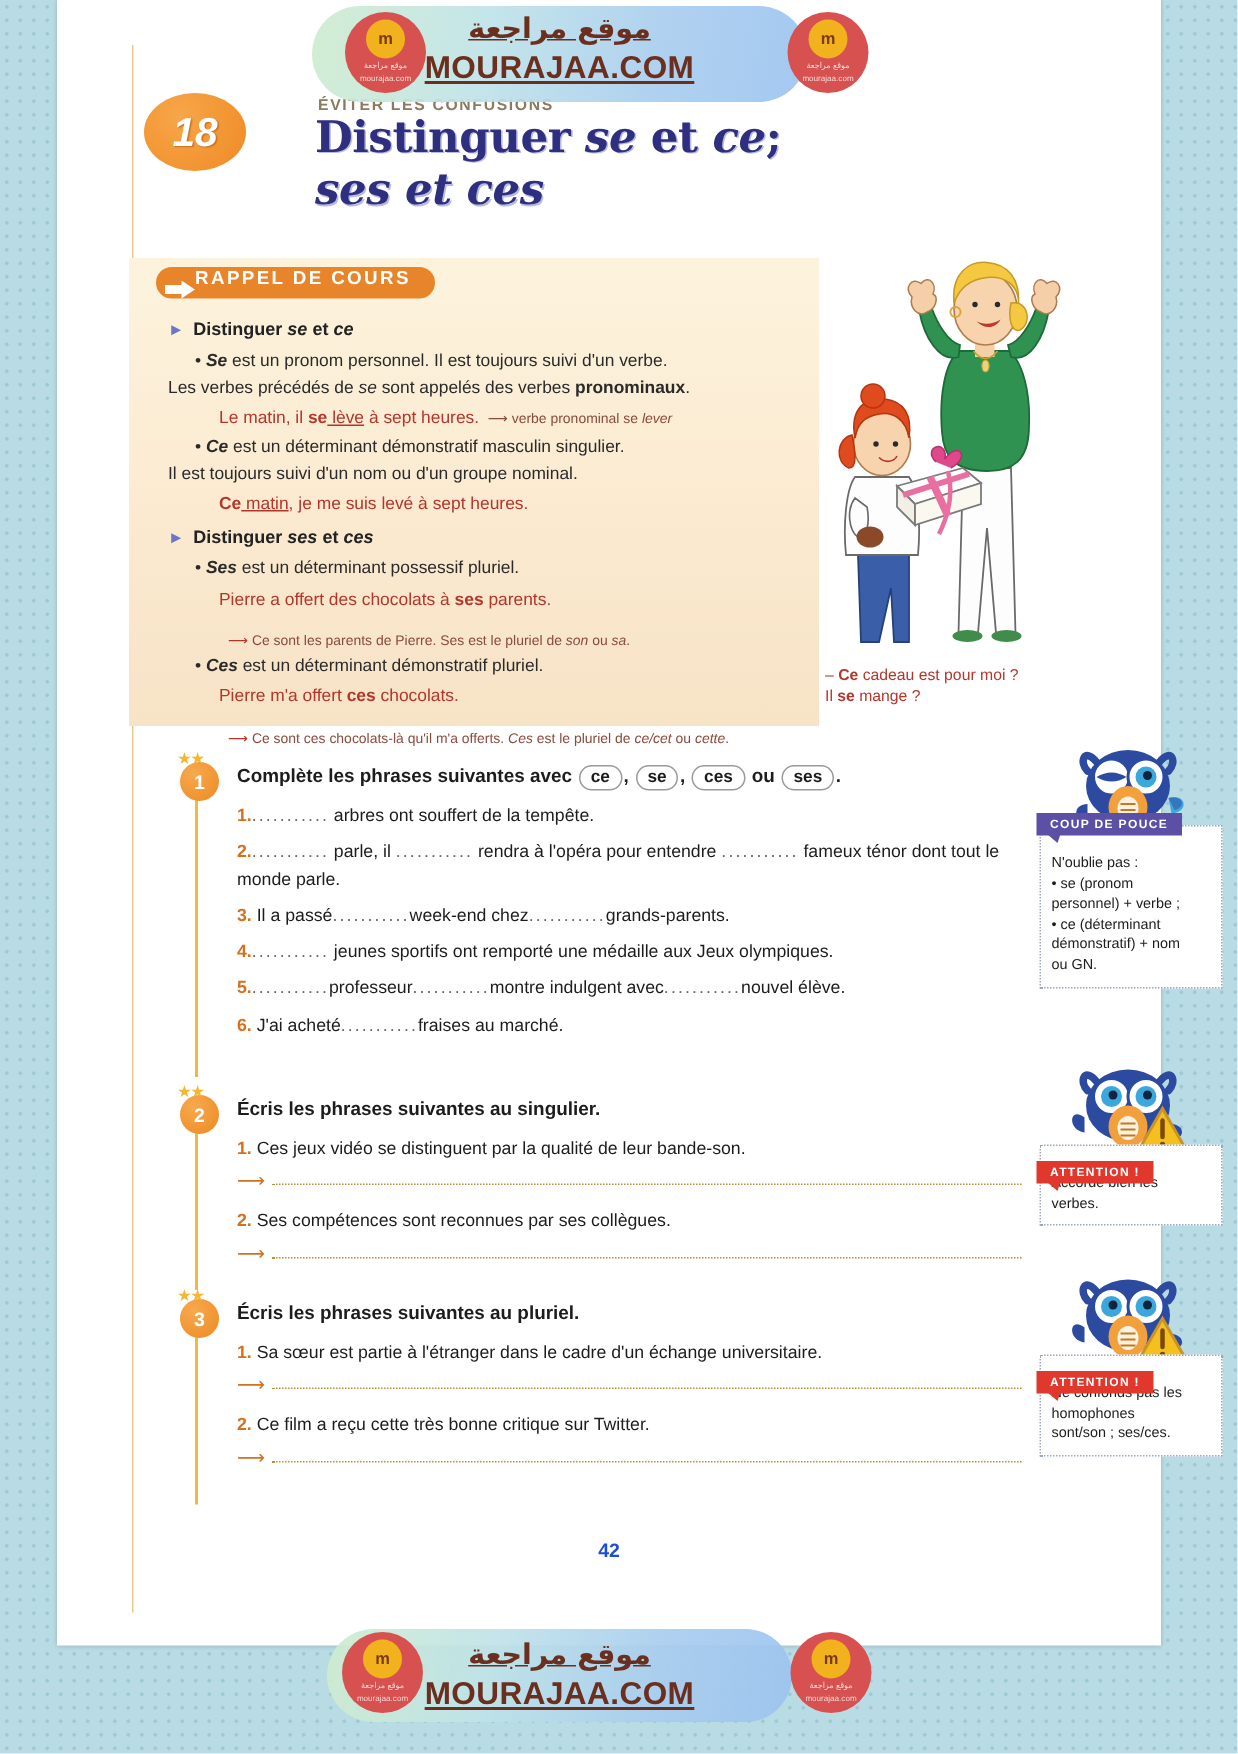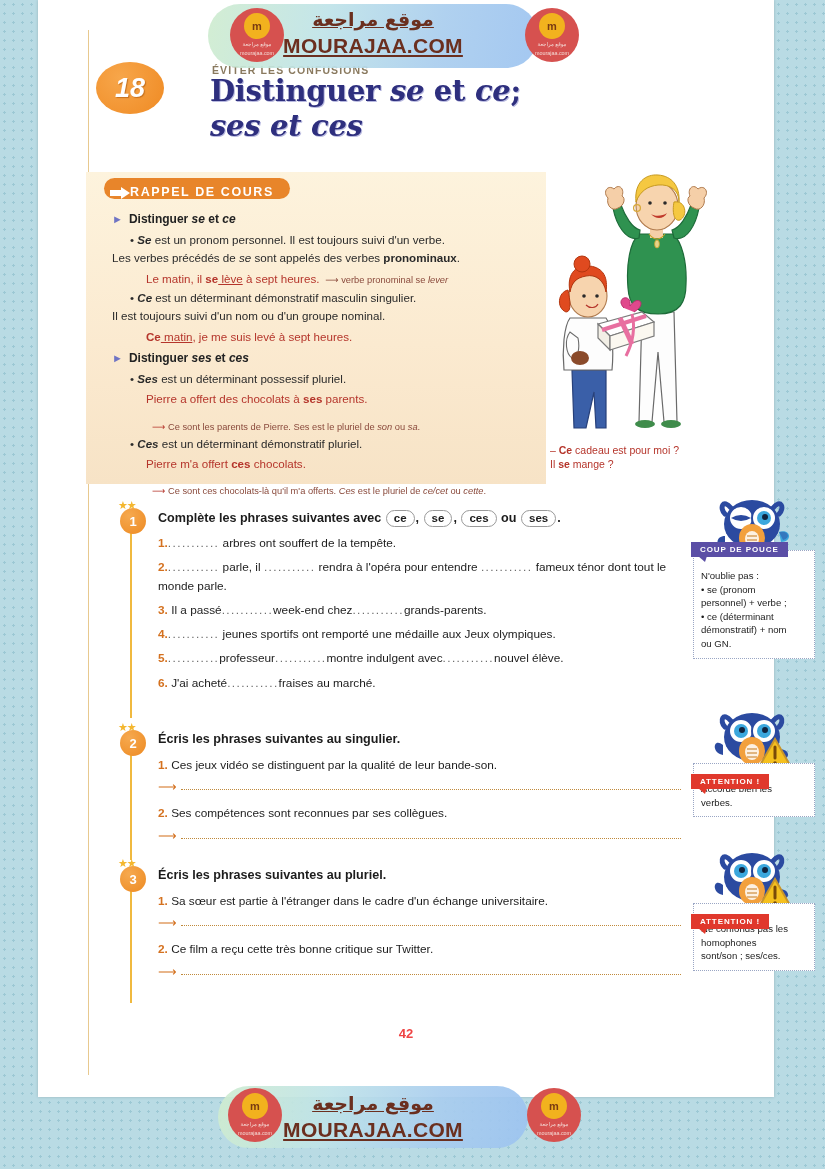--- a/index.html
+++ b/index.html
@@ -55,24 +55,24 @@
   .title .rom { font-style: normal; }
 
   
   .rappel {
     position: absolute; left: 48px; top: 172px;
     width: 460px; height: 312px;
     background: linear-gradient(180deg,#fdf3dd 0%, #fbead0 55%, #f7e3c6 100%);
   }
   .rappel-tab {
     position: absolute; left: 18px; top: 6px;
-    height: 21px; padding: 0 16px 0 26px;
+    height: 21px; padding: 0 16px 12px 26px;
     background: #e8852a; border-radius: 11px;
     color: #fff; font-size: 12.5px; font-weight: bold; letter-spacing: 1.6px;
-    display: flex; align-items: flex-end;
+    display: flex; align-items: flex-start;
   }
   .tab-arrow {
     position: absolute; left: 6px; top: 9px;
     width: 20px; height: 12px;
   }
   .rappel-body {
     position: absolute; left: 26px; top: 36px; right: 12px;
     font-size: 11.6px; color: #2a2a2a; line-height: 1.5;
   }
   .blk { margin-bottom: 4px; }
@@ -165,21 +165,21 @@
     content: ""; position: absolute; left: 7px; bottom: -5px;
     border-left: 7px solid transparent; border-right: 2px solid transparent;
     border-top: 6px solid currentColor;
   }
   .tiplabel.cdp::after { border-top-color: #5b4fa6; }
   .tiplabel.att::after { border-top-color: #e0382c; }
 
   
   .pageno {
     position: absolute; left: 0; right: 0; top: 1026px;
-    text-align: center; font-size: 13px; font-weight: bold; color: #ef4444;
+    text-align: center; font-size: 13px; font-weight: bold; color: #1d4ed8;
   }
 
   
   .wm { position: absolute; left: 0; width: 825px; height: 72px; }
   .wm.top { top: 0px; }
   .wm.bottom { top: 1080px; height: 76px; }
   .wm-pill {
     position: absolute; left: 208px; top: 4px; width: 330px; height: 64px;
     border-radius: 32px;
     background: linear-gradient(100deg,#cfeccf 0%, #bfe3e8 35%, #a9cdee 70%, #9cc3f0 100%);

